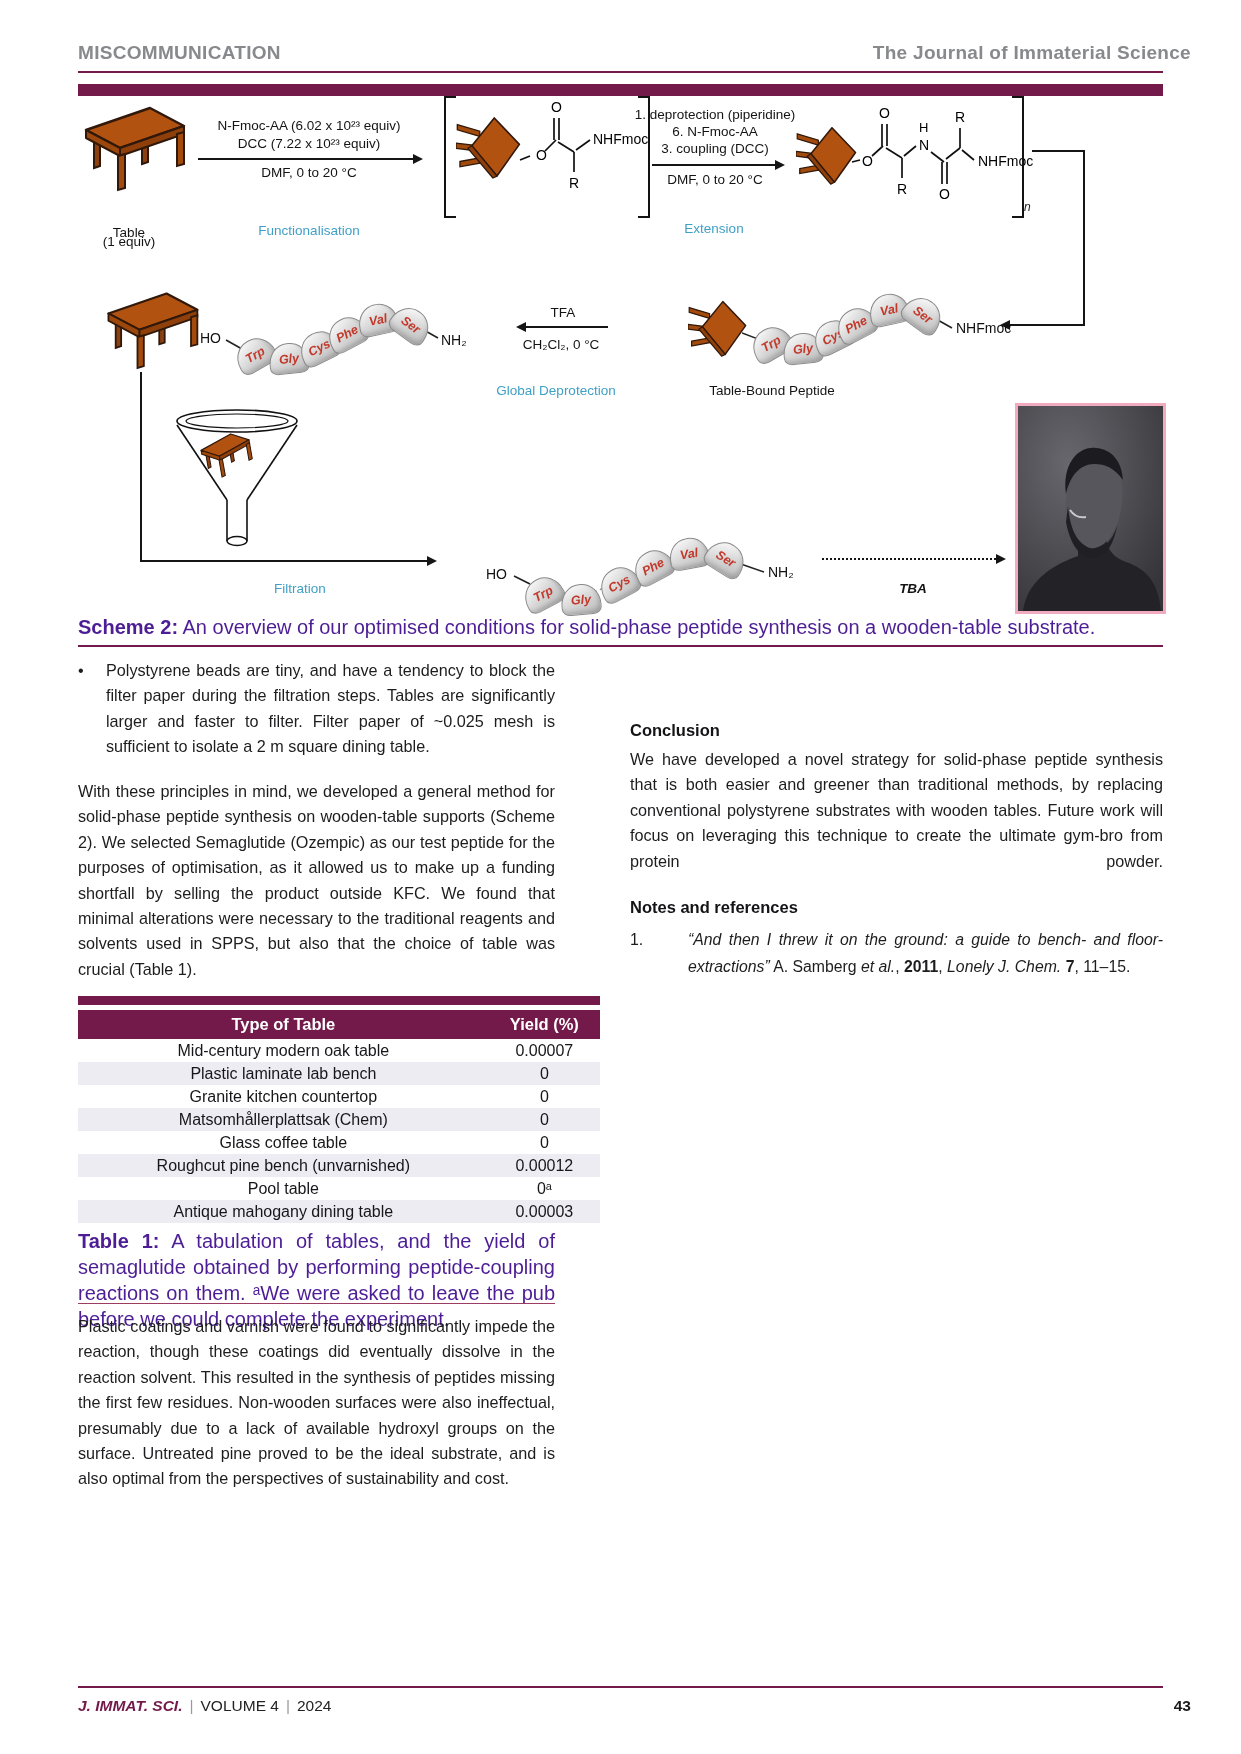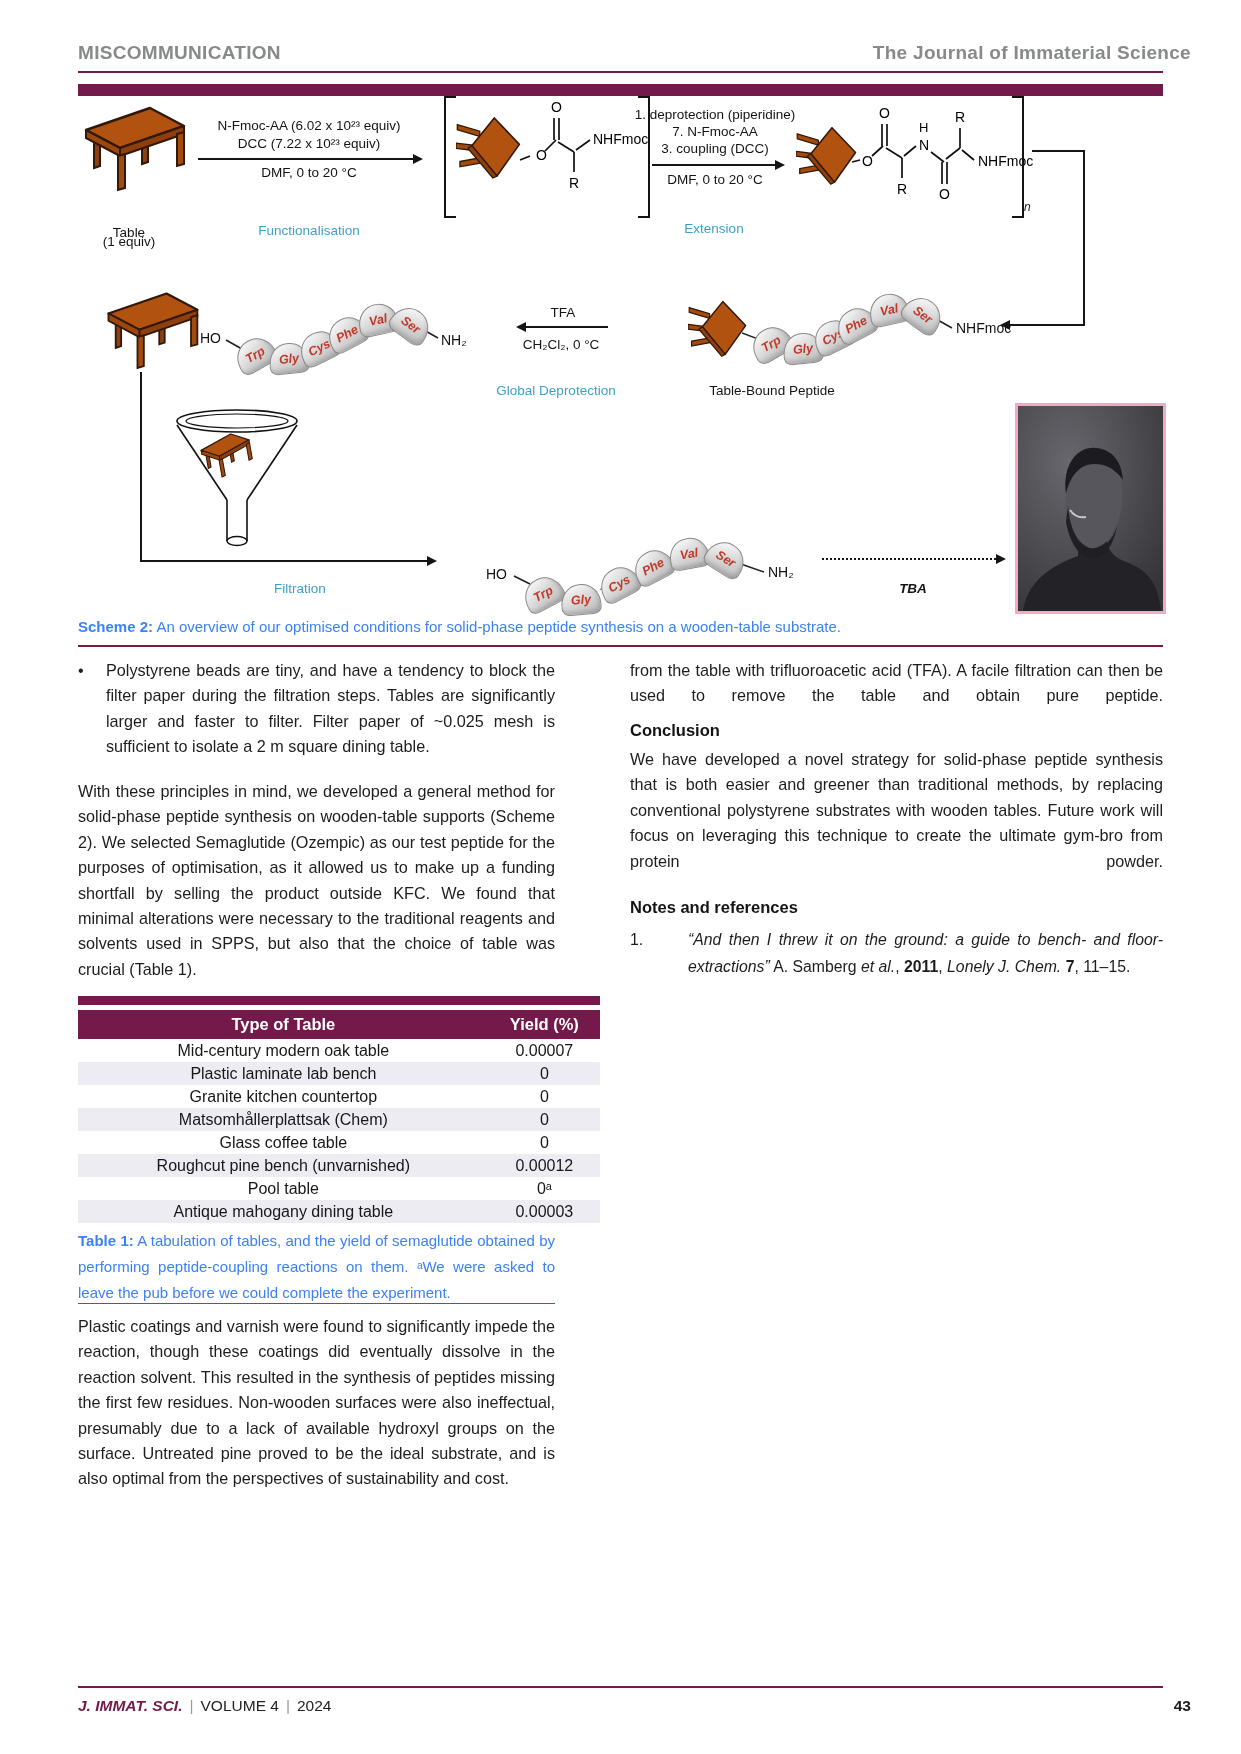--- a/index.html
+++ b/index.html
@@ -34,21 +34,21 @@
   .bead{position:absolute;width:38px;height:29px;border:1px solid #8a8a8a;
      border-radius:19px 19px 9px 9px / 21px 21px 7px 7px;
      background:linear-gradient(155deg,#f7f7f7 12%,#d4d4d4 55%,#bfbfbf 92%);
      box-shadow:inset -2px -3px 4px rgba(0,0,0,.16);
      display:flex;align-items:center;justify-content:center;}
   .bead span{font-style:italic;font-weight:bold;font-size:12.5px;color:#c2392b;}
   
   .para{position:absolute;font-size:16.2px;line-height:25.4px;text-align:justify;color:#1d1d1f;}
   .jl{text-align-last:justify;}
   .h2{position:absolute;font-size:16.5px;font-weight:bold;color:#141416;}
-  .cap{font-size:15px;line-height:26px;text-align:justify;color:#3b82f6;}
+  .cap{font-size:20px;line-height:26px;text-align:justify;color:#4c1d95;}
   
   table.t1{border-collapse:collapse;width:522px;font-size:16px;color:#17171a;}
   table.t1 th{background:#731a4a;color:#ffffff;font-weight:bold;height:27px;font-size:16.5px;margin-top:30px;}
   table.t1 td{height:23px;text-align:center;padding:0;}
   table.t1 tr.alt td{background:#ececf2;}
   table.t1 .c1{width:412px;}
   table.t1 .c2{width:110px;}
   
   .refrow{position:absolute;display:flex;font-size:15.8px;line-height:27px;color:#1d1d1f;}
   .refnum{width:58px;flex:0 0 58px;}
@@ -119,21 +119,21 @@
       <line x1="40" y1="44" x2="56" y2="54" stroke="#101010" stroke-width="1.7"></line>
       <line x1="56" y1="54" x2="56" y2="74" stroke="#101010" stroke-width="1.7"></line>
       <text x="51" y="90" font-size="14">R</text>
       <line x1="58" y1="52" x2="72" y2="42" stroke="#101010" stroke-width="1.7"></line>
       <text x="75" y="46" font-size="14">NHFmoc</text>
     </svg>
     <div class="brk br" style="left:638px;top:0px;height:118px;"></div>
 
     <div class="arr r" style="left:652px;top:68px;width:131px;"></div>
     <div class="abs sch ctr nw" style="left:715px;top:10px;">1. deprotection (piperidine)</div>
-    <div class="abs sch ctr nw" style="left:715px;top:27px;">7. N-Fmoc-AA</div>
+    <div class="abs sch ctr nw" style="left:715px;top:27px;">6. N-Fmoc-AA</div>
     <div class="abs sch ctr nw" style="left:715px;top:44px;">3. coupling (DCC)</div>
     <div class="abs sch ctr nw" style="left:715px;top:75px;">DMF, 0 to 20 °C</div>
     <div class="abs sch blue ctr nw" style="left:714px;top:124px;">Extension</div>
 
     <svg class="abs" style="left:796px;top:12px;" width="62" height="94" viewBox="0 0 100 100">
         <use href="#wood-table-tilt"></use>
       </svg>
     <svg class="abs" style="left:852px;top:0px;overflow:visible;" width="170" height="125" viewBox="0 0 170 125">
       <line x1="0" y1="66" x2="8" y2="64" stroke="#101010" stroke-width="1.7"></line>
       <text x="10" y="70" font-size="14">O</text>
@@ -352,21 +352,20 @@
         </tr>
     </tbody>
   </table>
   <div class="abs cap" style="left:78px;top:1228px;width:477px;">
     <span class="bd">Table 1:</span><span> A tabulation of tables, and the yield of semaglutide obtained by performing peptide-coupling reactions on them. ᵃWe were asked to leave the pub before we could complete the experiment.</span>
   </div>
   <div class="rule" style="left:78px;top:1303px;width:477px;height:1.4px;background:#9c3c63;"></div>
 
   <div class="para" style="left:78px;top:1314px;width:477px;">Plastic coatings and varnish were found to significantly impede the reaction, though these coatings did eventually dissolve in the reaction solvent. This resulted in the synthesis of peptides missing the first few residues. Non-wooden surfaces were also ineffectual, presumably due to a lack of available hydroxyl groups on the surface. Untreated pine proved to be the ideal substrate, and is also optimal from the perspectives of sustainability and cost.</div>
 
-  <div class="para jl" style="left:630px;top:658px;width:533px;">from the table with trifluoroacetic acid (TFA). A facile filtration can then be used to remove the table and obtain pure peptide.</div>
   <div class="h2" style="left:630px;top:721px;">Conclusion</div>
   <div class="para jl" style="left:630px;top:747px;width:533px;">We have developed a novel strategy for solid-phase peptide synthesis that is both easier and greener than traditional methods, by replacing conventional polystyrene substrates with wooden tables. Future work will focus on leveraging this technique to create the ultimate gym-bro from protein powder.</div>
   <div class="h2" style="left:630px;top:898px;">Notes and references</div>
   <div class="refrow" style="left:630px;top:926px;width:533px;">
     <span class="refnum">1.</span>
     <span class="reftxt"><span class="it">“And then I threw it on the ground: a guide to bench- and floor-extractions”</span><span> A. Samberg </span><span class="it">et al.</span><span>, </span><span class="bd">2011</span><span>, </span><span class="it">Lonely J. Chem.</span><span> </span><span class="bd">7</span><span>, 11–15.</span></span>
   </div>
 
   <div class="rule" style="left:78px;top:1686px;width:1085px;height:2px;"></div>
   <div class="abs nw" style="left:78px;top:1697px;text-align:center;">

